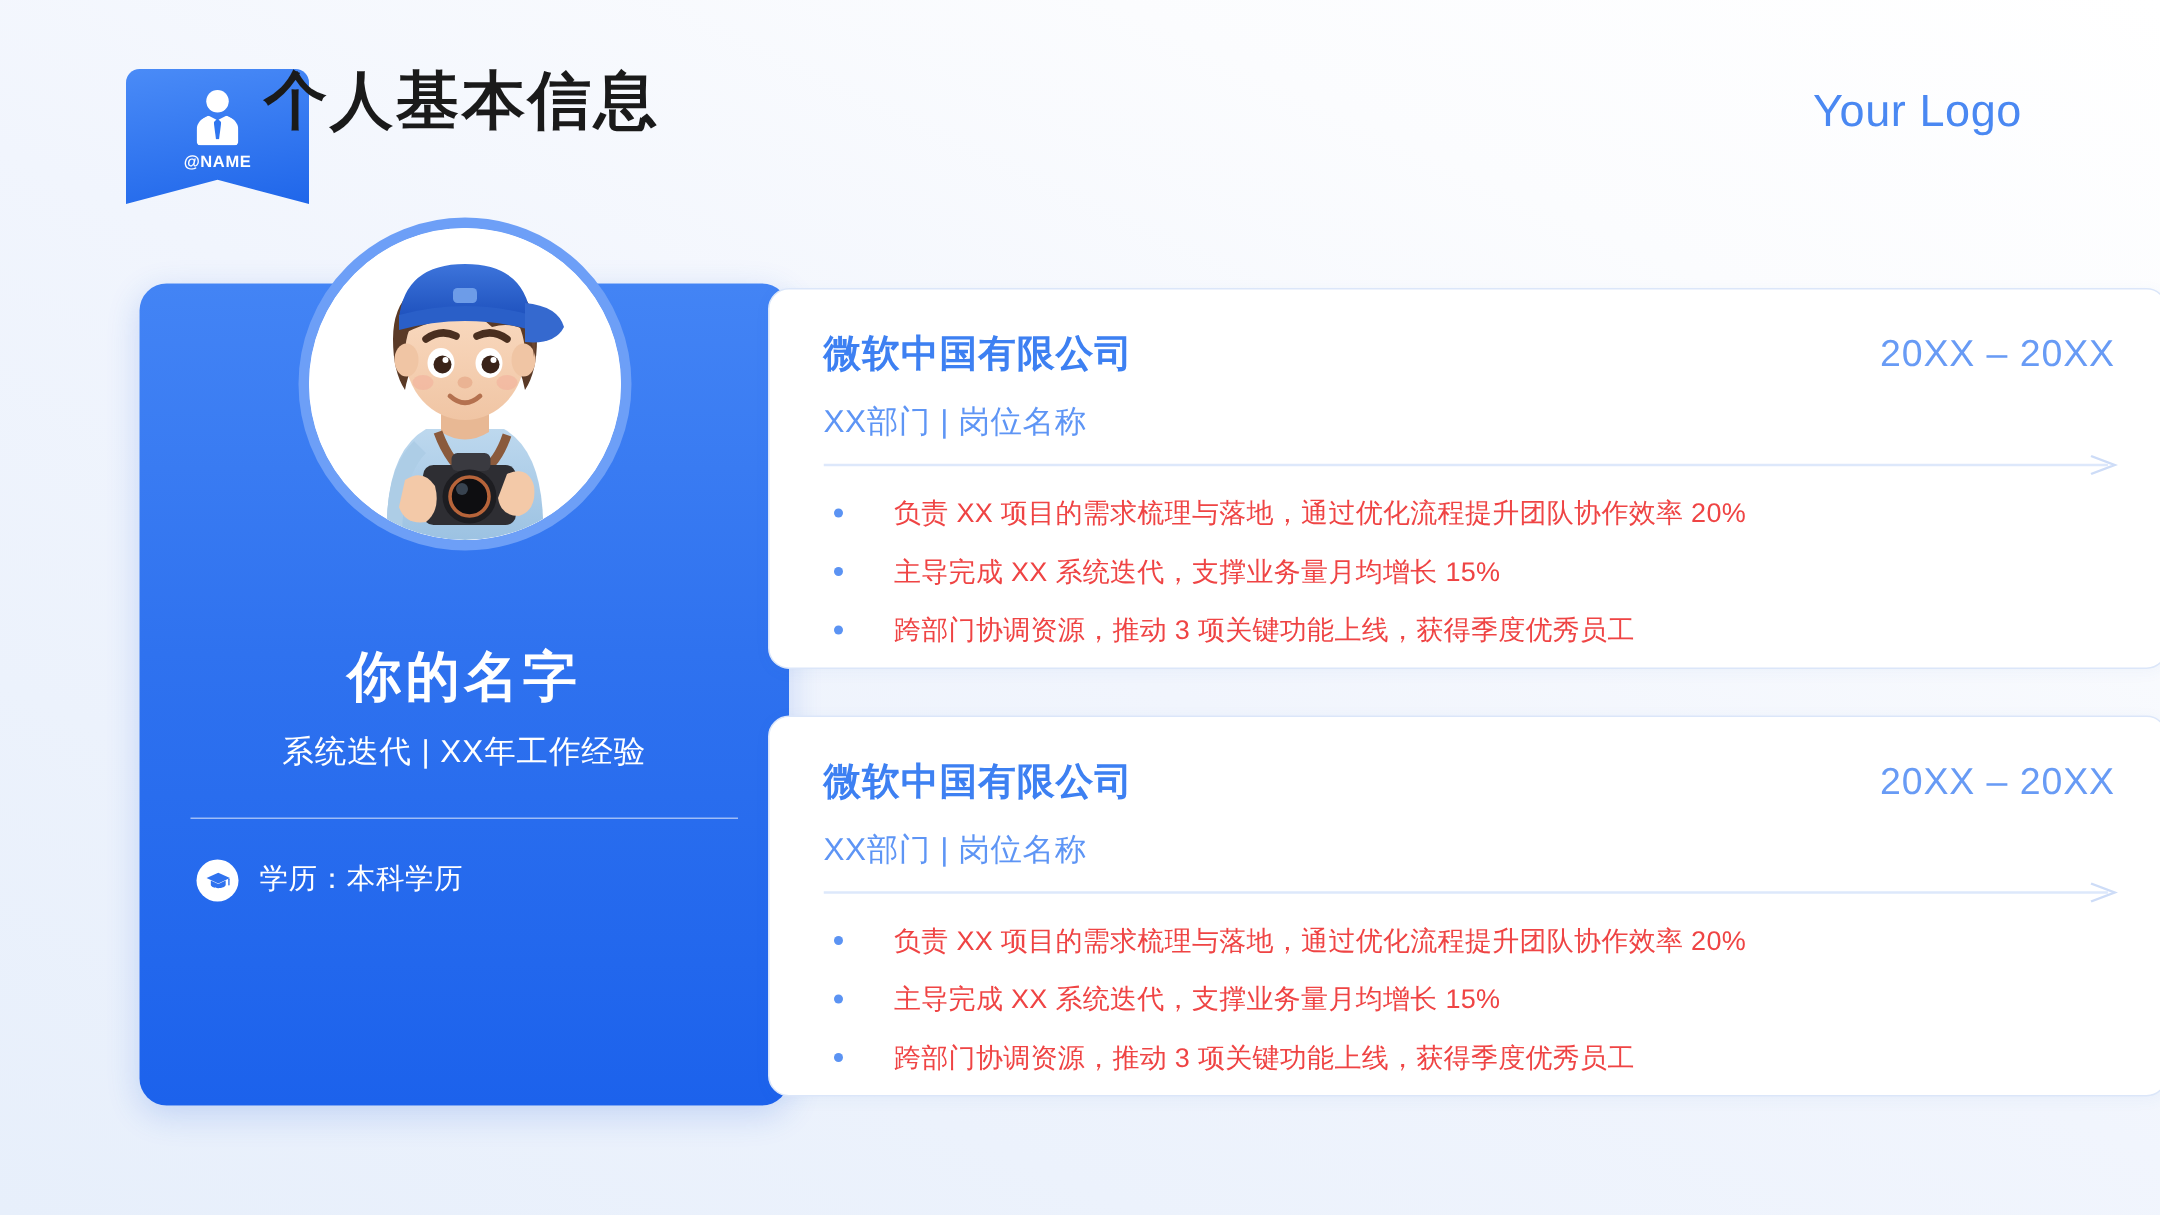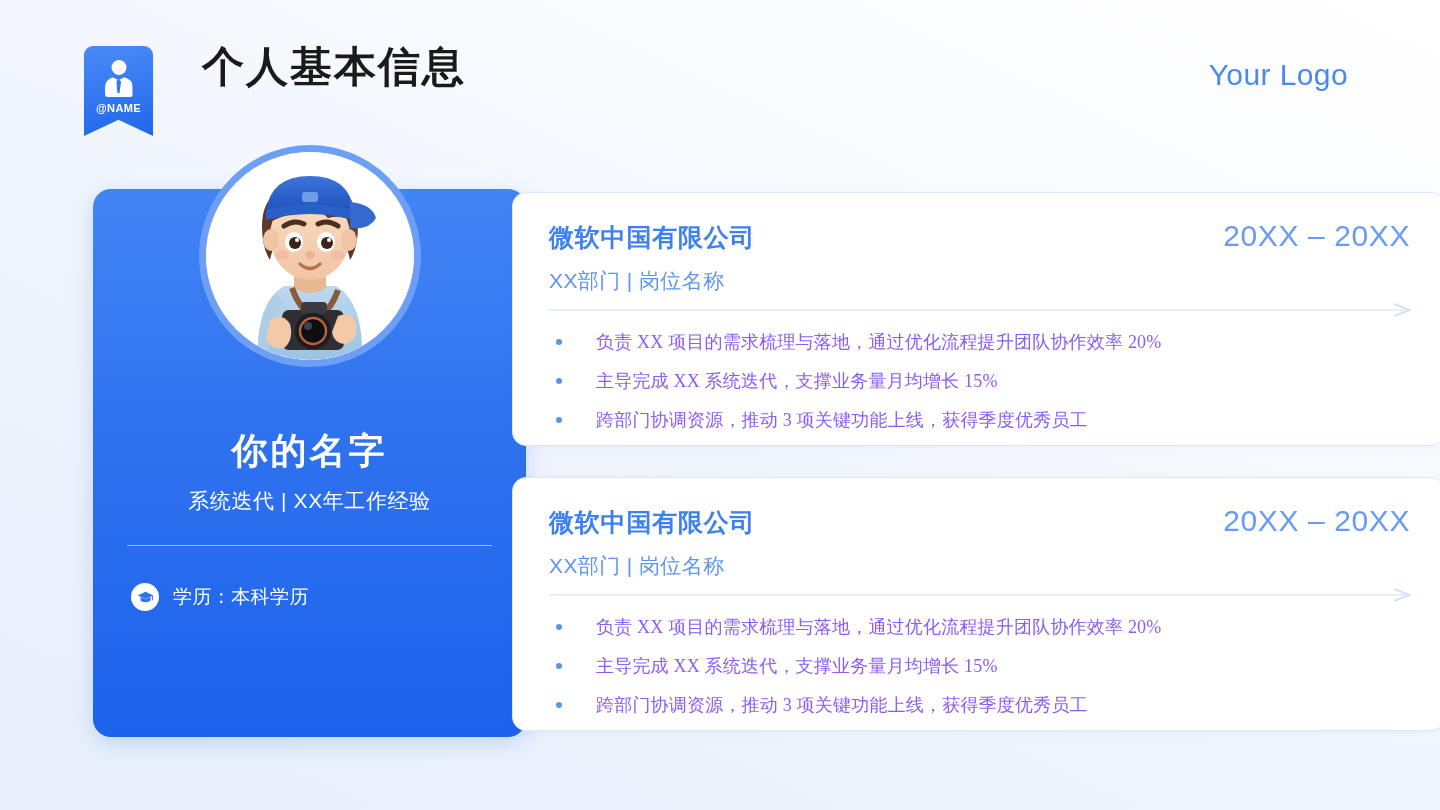--- a/index.html
+++ b/index.html
@@ -22,21 +22,21 @@
 
   
   #header {
     position: absolute;
     left: 0; top: 0;
     width: 1440px; height: 140px;
   }
   #brand-mark {
     position: absolute;
     left: 84px; top: 46px;
-    width: 69px; height: 90px;
+    width: 90px; height: 90px; padding-left: 32px;
   }
   #brand-mark .ribbon {
     position: absolute;
     inset: 0;
     background: linear-gradient(170deg, #4a8bf7 0%, #1f66ea 100%);
     border-radius: 9px 9px 0 0;
     -webkit-clip-path: polygon(0 0, 100% 0, 100% 100%, 50% 82%, 0 100%);
     clip-path: polygon(0 0, 100% 0, 100% 100%, 50% 82%, 0 100%);
   }
   #brand-mark .person {
@@ -85,21 +85,20 @@
   #title-block {
     position: absolute;
     left: 176px; top: 44px;
   }
   #page-title {
     font-size: 42px;
     font-weight: bold;
     color: #1a1a1a;
     line-height: 1.08;
     letter-spacing: 2px;
-    margin-left: 26px;
   }
   #page-subtitle {
     margin-top: 6px;
     font-size: 19px;
     color: #4d5358;
     letter-spacing: 2.6px;
   }
   #your-logo {
     position: absolute;
     right: 92px; top: 58px;
@@ -161,21 +160,20 @@
     height: 1px;
     background: rgba(255,255,255,0.55);
   }
   #profile-facts {
     position: absolute;
     left: 38px; right: 20px;
     top: 384px;
   }
   .fact-row {
     display: flex;
-    align-items: center;
     height: 48px;
   }
   .fact-icon {
     flex: 0 0 auto;
     width: 28px; height: 28px;
     border-radius: 50%;
     background: #ffffff;
     display: flex;
     align-items: center;
     justify-content: center;
@@ -212,21 +210,21 @@
     align-items: baseline;
     justify-content: space-between;
   }
   .exp-company {
     font-size: 25px;
     font-weight: bold;
     color: #3d80f2;
     letter-spacing: 0.8px;
   }
   .exp-dates {
-    font-size: 30px;
+    font-size: 25px;
     color: #689bf5;
     letter-spacing: 0.6px;
   }
   .exp-dept {
     position: absolute;
     left: 36px;
     top: 74px;
     font-size: 21px;
     color: #5e95f5;
     letter-spacing: 0.4px;
@@ -254,24 +252,23 @@
   }
   .exp-bullets .dot {
     flex: 0 0 auto;
     width: 6px; height: 6px;
     border-radius: 50%;
     background: #5b93f3;
     margin: 11px 34px 0 7px;
   }
   .exp-bullets .txt {
     font-size: 18px;
-    color: #8b5cf6;
+    color: #ef4444;
     line-height: 1.62;
     letter-spacing: 0.2px;
-    font-family: Liberation Serif, serif;
   }
 </style>
 </head>
 <body>
 
 <div id="slide">
 
   <div id="header">
 
     <div id="brand-mark">

